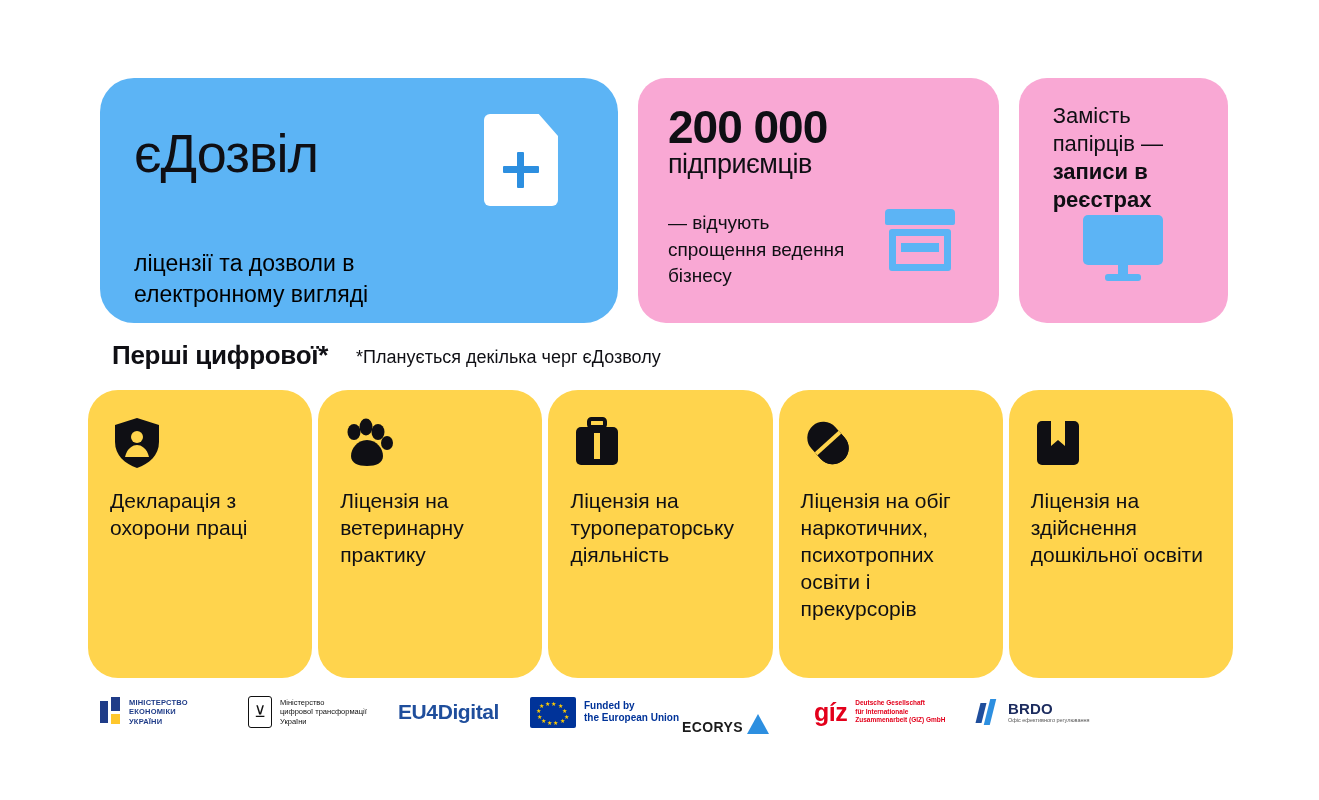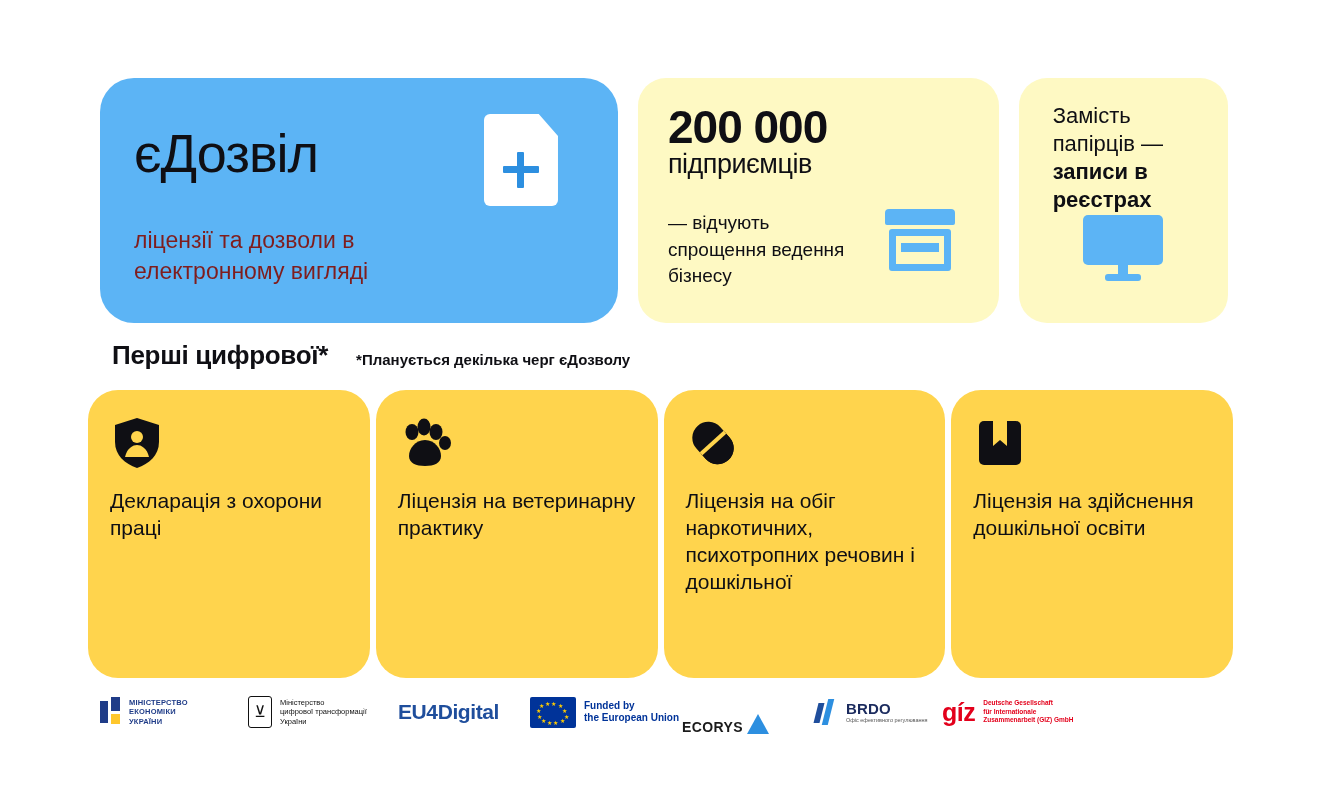--- a/index.html
+++ b/index.html
@@ -44,25 +44,25 @@
     font-size: 54px;
     font-weight: 400;
     letter-spacing: -1px;
     line-height: 1.0;
     margin: 18px 0 0 0;
     color: #0f0f14;
   }
   .hero-sub {
     position: absolute;
     left: 34px;
-    bottom: 36px;
+    bottom: 13px;
     font-size: 23px;
     line-height: 1.35;
     max-width: 330px;
-    color: #7f1d1d;
+    color: #000000;
   }
   .doc-icon {
     position: absolute;
     right: 60px;
     top: 36px;
     width: 74px;
     height: 92px;
   }
   .doc-icon .sheet {
     position: absolute;
@@ -74,21 +74,21 @@
   .doc-icon .plus-h,
   .doc-icon .plus-v {
     position: absolute;
     background: #2D8FE0;
     border-radius: 1px;
   }
   .doc-icon .plus-h { left: 19px; top: 52px; width: 36px; height: 7px; }
   .doc-icon .plus-v { left: 33px; top: 38px; width: 7px; height: 36px; }
 
   .card-grey {
-    background: #fef9c3;
+    background: #f9a8d4;
     border-radius: 28px;
     position: relative;
   }
   .card-stat { width: 362px; padding: 26px 30px; }
   .stat-number {
     font-size: 46px;
     font-weight: 700;
     letter-spacing: -1px;
     line-height: 1.04;
   }
@@ -178,22 +178,22 @@
     display: flex;
     align-items: flex-end;
     gap: 28px;
   }
   .section-title {
     font-size: 26px;
     font-weight: 700;
     letter-spacing: -0.3px;
   }
   .section-footnote {
-    font-size: 15px;
-    font-weight: 700;
+    font-size: 18px;
+    font-weight: 400;
     padding-bottom: 3px;
   }
 
   
   .cards-row {
     position: absolute;
     left: 88px;
     top: 390px;
     width: 1145px;
     height: 288px;
@@ -409,32 +409,42 @@
           <ellipse cx="14" cy="16" rx="6.5" ry="8" fill="#0f0f14"></ellipse>
           <ellipse cx="26" cy="11" rx="6.5" ry="8.5" fill="#0f0f14"></ellipse>
           <ellipse cx="38" cy="16" rx="6.5" ry="8" fill="#0f0f14"></ellipse>
           <ellipse cx="47" cy="27" rx="6" ry="7" fill="#0f0f14"></ellipse>
           <path d="M27 24 C37 24 43 33 43 40 C43 47 36 50 27 50 C18 50 11 47 11 40 C11 33 17 24 27 24 Z" fill="#0f0f14"></path>
         </svg>
       </div>
       <div class="svc-label">Ліцензія на ветеринарну практику</div>
     </div>
 
+    <div class="svc-card">
+      <div class="svc-icon">
+        <svg viewBox="0 0 54 54" width="54" height="54" aria-hidden="true">
+          <rect x="19" y="3" width="16" height="8" rx="2.5" fill="none" stroke="#0f0f14" stroke-width="4"></rect>
+          <rect x="6" y="11" width="42" height="38" rx="5" fill="#0f0f14"></rect>
+          <rect x="24" y="17" width="6" height="26" fill="#FFD44D"></rect>
+        </svg>
+      </div>
+      <div class="svc-label">Ліцензія на туроператорську діяльність</div>
+    </div>
 
     <div class="svc-card">
       <div class="svc-icon">
         <svg viewBox="0 0 54 54" width="54" height="54" aria-hidden="true">
           <g transform="rotate(-42 27 27)">
             <rect x="11" y="4" width="32" height="46" rx="16" fill="#0f0f14"></rect>
             <path d="M11 27 H43 V34 C43 43 36 50 27 50 C18 50 11 43 11 34 Z" fill="#0f0f14"></path>
             <rect x="11" y="25" width="32" height="4" fill="#FFD44D"></rect>
           </g>
         </svg>
       </div>
-      <div class="svc-label">Ліцензія на обіг наркотичних, психотропних речовин і дошкільної</div>
+      <div class="svc-label">Ліцензія на обіг наркотичних, психотропних освіти і прекурсорів</div>
     </div>
 
     <div class="svc-card">
       <div class="svc-icon">
         <svg viewBox="0 0 54 54" width="54" height="54" aria-hidden="true">
           <rect x="6" y="5" width="42" height="44" rx="5" fill="#0f0f14"></rect>
           <path d="M20 5 H34 V30 L27 24 L20 30 Z" fill="#FFD44D"></path>
         </svg>
       </div>
       <div class="svc-label">Ліцензія на здійснення дошкільної освіти</div>
@@ -486,35 +496,35 @@
         <div>Funded by</div>
         <div>the European Union</div>
       </div>
     </div>
 
     <div class="logo logo-ecorys">
       <div class="ecorys-word">ECORYS</div>
       <div class="ecorys-tri"></div>
     </div>
 
-    <div class="logo logo-brdo">
-      <div class="brdo-mark">
-        <div class="s1"></div>
-          <div class="s2"></div>
-      </div>
-      <div>
-        <div class="brdo-word">BRDO</div>
-        <div class="brdo-sub">Офіс ефективного регулювання</div>
-      </div>
-    </div>
-
     <div class="logo logo-giz">
       <div class="giz-word">gíz</div>
       <div class="giz-text">
         <div>Deutsche Gesellschaft</div>
         <div>für Internationale</div>
         <div>Zusammenarbeit (GIZ) GmbH</div>
       </div>
     </div>
 
+    <div class="logo logo-brdo">
+      <div class="brdo-mark">
+        <div class="s1"></div>
+          <div class="s2"></div>
+      </div>
+      <div>
+        <div class="brdo-word">BRDO</div>
+        <div class="brdo-sub">Офіс ефективного регулювання</div>
+      </div>
+    </div>
+
   </div>
 
 </div>
 
 </body></html>

